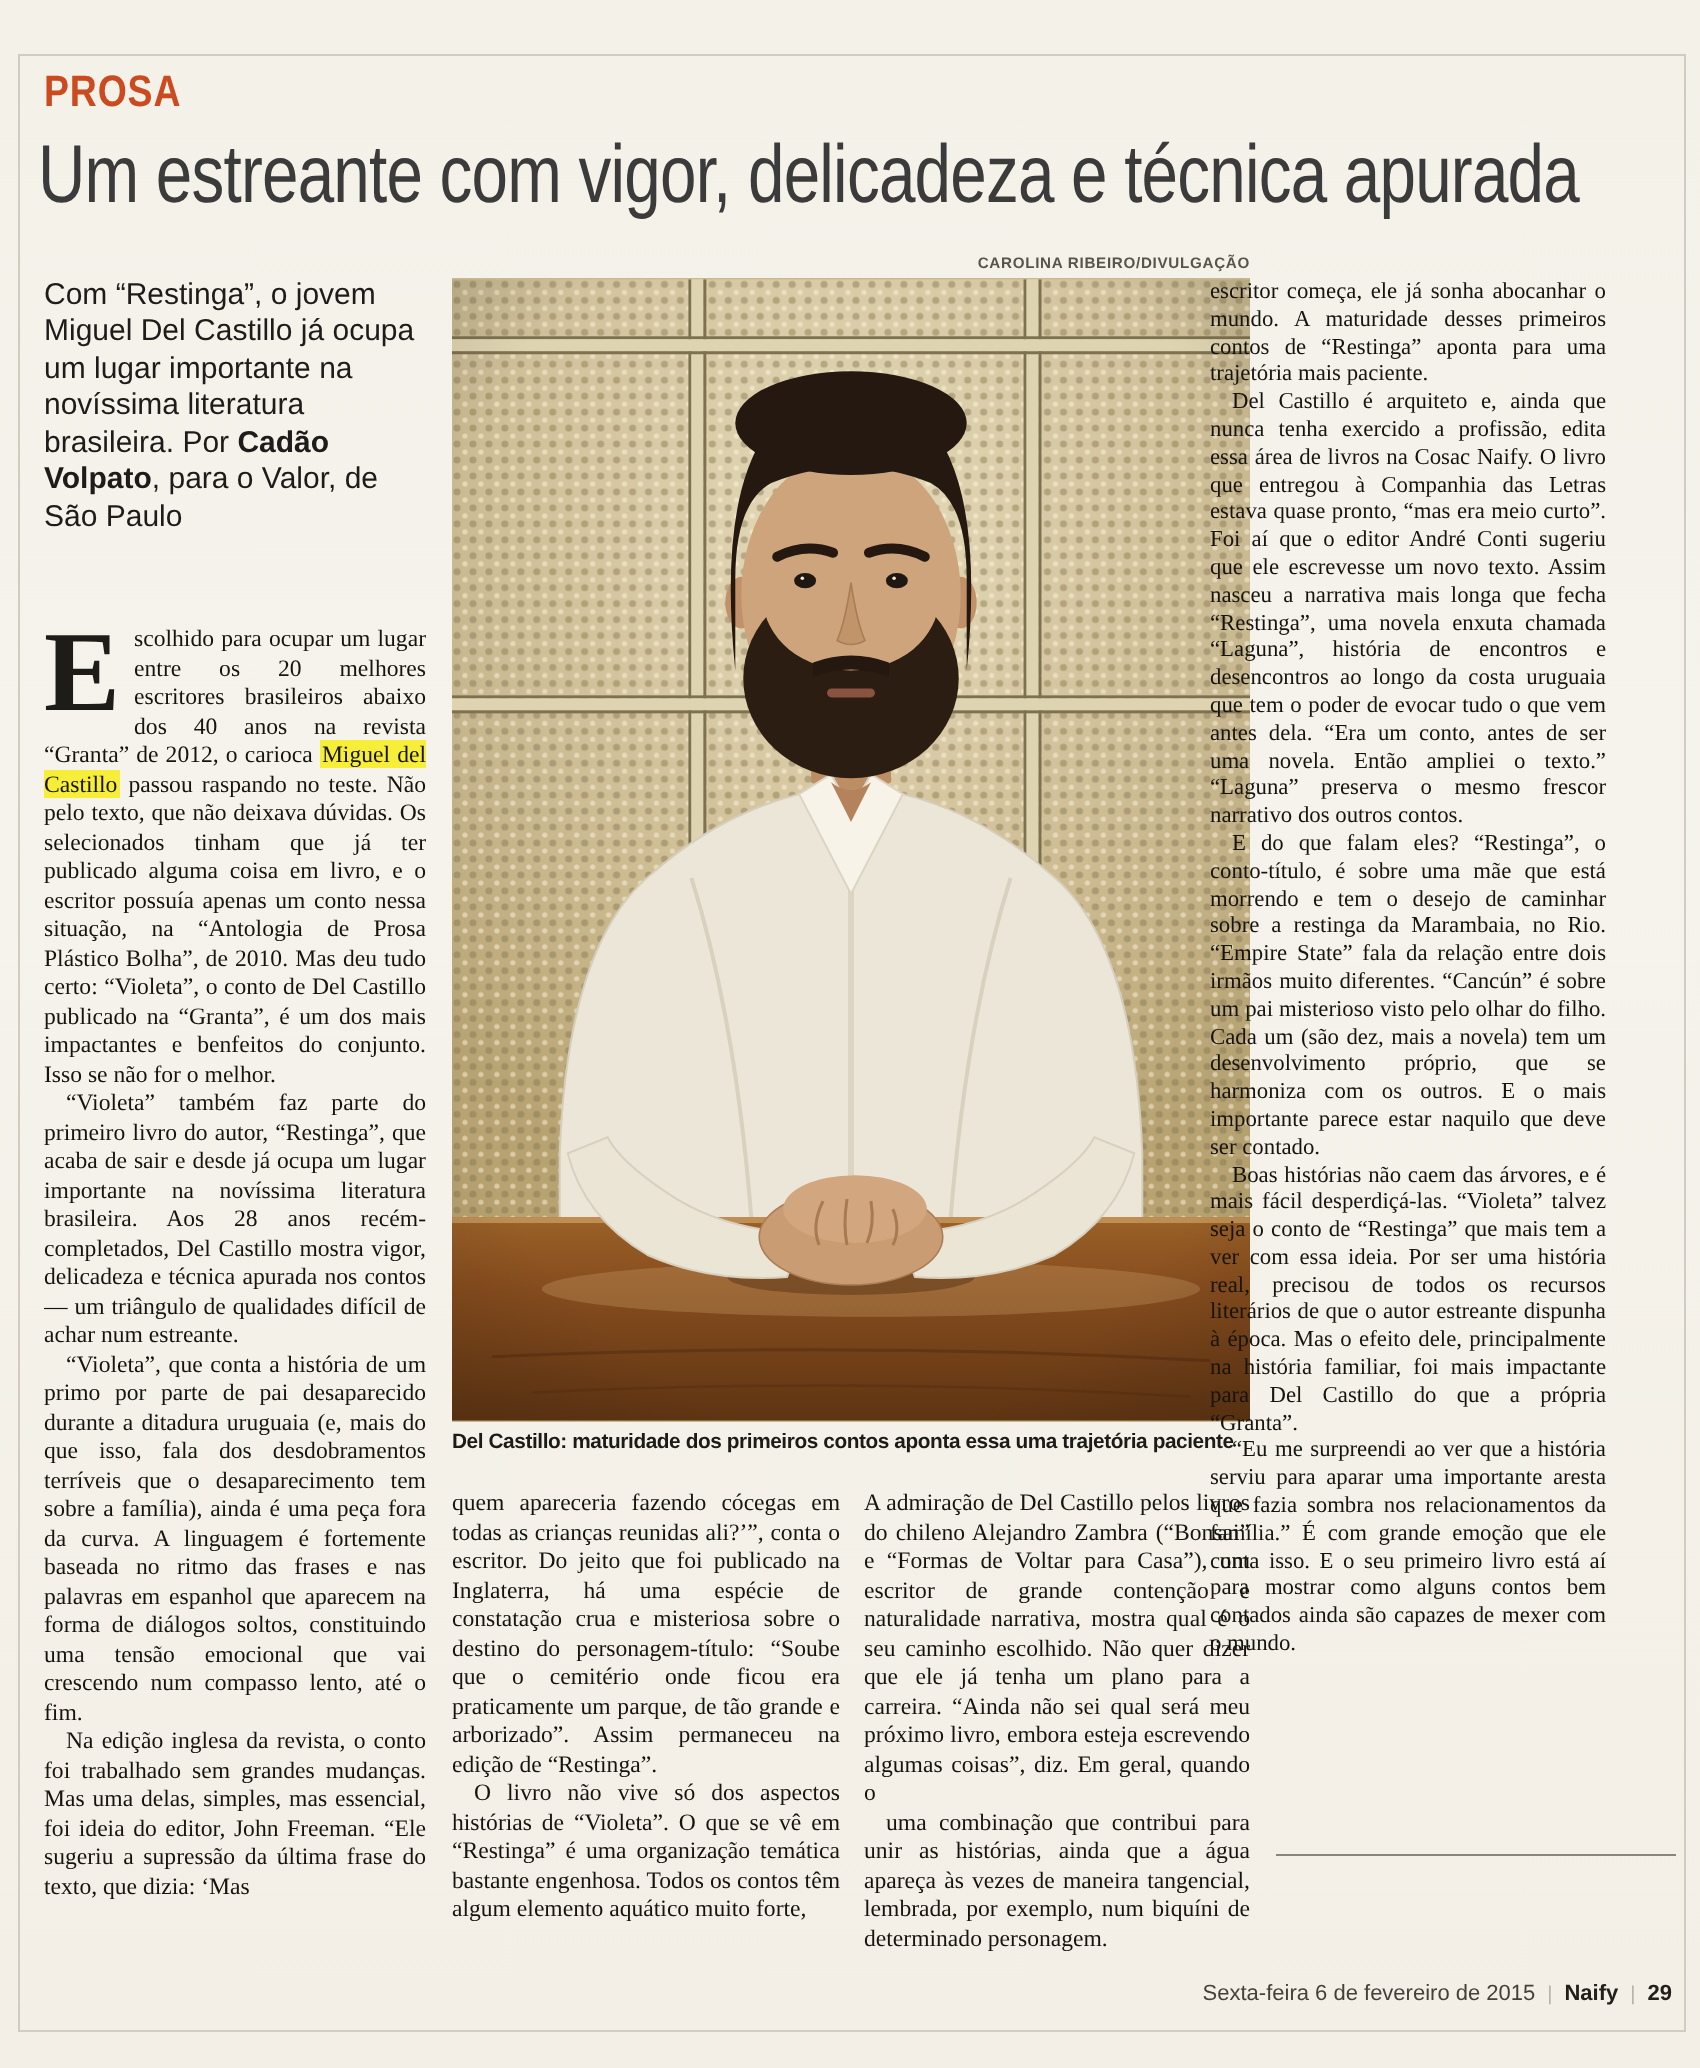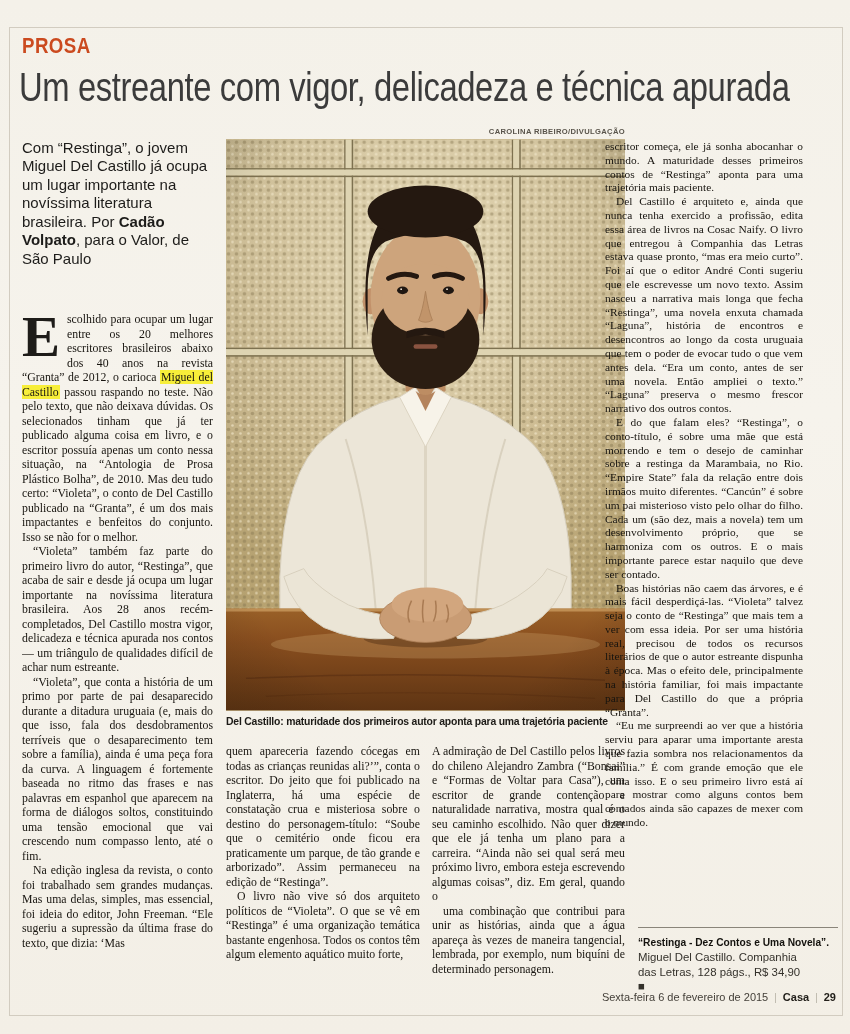--- a/index.html
+++ b/index.html
@@ -187,50 +187,46 @@
         <path d="M186,462 q-6 12 -2 22" fill="none" stroke="#a87a52" stroke-width="1.5"></path>
         <path d="M198,461 q-2 13 0 23" fill="none" stroke="#a87a52" stroke-width="1.5"></path>
         <path d="M210,462 q2 12 -2 21" fill="none" stroke="#a87a52" stroke-width="1.5"></path>
         <path d="M221,466 q4 10 0 18" fill="none" stroke="#a87a52" stroke-width="1.5"></path>
       </g>
 
       <rect x="0" y="0" width="400" height="572" fill="url(#vig)"></rect>
     </svg>
   </figure>
 
-  <div class="caption">Del Castillo: maturidade dos primeiros autor aponta para uma trajetória paciente</div>
+  <div class="caption">Del Castillo: maturidade dos primeiros contos aponta essa uma trajetória paciente</div>
 
   <div class="col col1">
     <p><span class="dropcap">E</span><span>scolhido para ocupar um lugar entre os 20 melhores escritores brasileiros abaixo dos 40 anos na revista “Granta” de 2012, o carioca </span><mark>Miguel del Castillo</mark><span> passou raspando no teste. Não pelo texto, que não deixava dúvidas. Os selecionados tinham que já ter publicado alguma coisa em livro, e o escritor possuía apenas um conto nessa situação, na “Antologia de Prosa Plástico Bolha”, de 2010. Mas deu tudo certo: “Violeta”, o conto de Del Castillo publicado na “Granta”, é um dos mais impactantes e benfeitos do conjunto. Isso se não for o melhor.</span></p>
     <p>“Violeta” também faz parte do primeiro livro do autor, “Restinga”, que acaba de sair e desde já ocupa um lugar importante na novíssima literatura brasileira. Aos 28 anos recém-completados, Del Castillo mostra vigor, delicadeza e técnica apurada nos contos — um triângulo de qualidades difícil de achar num estreante.</p>
     <p>“Violeta”, que conta a história de um primo por parte de pai desaparecido durante a ditadura uruguaia (e, mais do que isso, fala dos desdobramentos terríveis que o desaparecimento tem sobre a família), ainda é uma peça fora da curva. A linguagem é fortemente baseada no ritmo das frases e nas palavras em espanhol que aparecem na forma de diálogos soltos, constituindo uma tensão emocional que vai crescendo num compasso lento, até o fim.</p>
     <p>Na edição inglesa da revista, o conto foi trabalhado sem grandes mudanças. Mas uma delas, simples, mas essencial, foi ideia do editor, John Freeman. “Ele sugeriu a supressão da última frase do texto, que dizia: ‘Mas</p>
   </div>
 
   <div class="col col2">
     <p>quem apareceria fazendo cócegas em todas as crianças reunidas ali?’”, conta o escritor. Do jeito que foi publicado na Inglaterra, há uma espécie de constatação crua e misteriosa sobre o destino do personagem-título: “Soube que o cemitério onde ficou era praticamente um parque, de tão grande e arborizado”. Assim permaneceu na edição de “Restinga”.</p>
-    <p>O livro não vive só dos arquiteto políticos de “Violeta”. O que se vê em “Restinga” é uma organização temática bastante engenhosa. Todos os contos têm algum elemento aquático muito forte,</p>
+    <p>O livro não vive só dos aspectos histórias de “Violeta”. O que se vê em “Restinga” é uma organização temática bastante engenhosa. Todos os contos têm algum elemento aquático muito forte,</p>
   </div>
 
   <div class="col col3">
     <p>A admiração de Del Castillo pelos livros do chileno Alejandro Zambra (“Bonsai” e “Formas de Voltar para Casa”), um escritor de grande contenção e naturalidade narrativa, mostra qual é o seu caminho escolhido. Não quer dizer que ele já tenha um plano para a carreira. “Ainda não sei qual será meu próximo livro, embora esteja escrevendo algumas coisas”, diz. Em geral, quando o</p>
     <p>uma combinação que contribui para unir as histórias, ainda que a água apareça às vezes de maneira tangencial, lembrada, por exemplo, num biquíni de determinado personagem.</p>
   </div>
 
   <div class="col col4">
     <p>escritor começa, ele já sonha abocanhar o mundo. A maturidade desses primeiros contos de “Restinga” aponta para uma trajetória mais paciente.</p>
     <p>Del Castillo é arquiteto e, ainda que nunca tenha exercido a profissão, edita essa área de livros na Cosac Naify. O livro que entregou à Companhia das Letras estava quase pronto, “mas era meio curto”. Foi aí que o editor André Conti sugeriu que ele escrevesse um novo texto. Assim nasceu a narrativa mais longa que fecha “Restinga”, uma novela enxuta chamada “Laguna”, história de encontros e desencontros ao longo da costa uruguaia que tem o poder de evocar tudo o que vem antes dela. “Era um conto, antes de ser uma novela. Então ampliei o texto.” “Laguna” preserva o mesmo frescor narrativo dos outros contos.</p>
     <p>E do que falam eles? “Restinga”, o conto-título, é sobre uma mãe que está morrendo e tem o desejo de caminhar sobre a restinga da Marambaia, no Rio. “Empire State” fala da relação entre dois irmãos muito diferentes. “Cancún” é sobre um pai misterioso visto pelo olhar do filho. Cada um (são dez, mais a novela) tem um desenvolvimento próprio, que se harmoniza com os outros. E o mais importante parece estar naquilo que deve ser contado.</p>
     <p>Boas histórias não caem das árvores, e é mais fácil desperdiçá-las. “Violeta” talvez seja o conto de “Restinga” que mais tem a ver com essa ideia. Por ser uma história real, precisou de todos os recursos literários de que o autor estreante dispunha à época. Mas o efeito dele, principalmente na história familiar, foi mais impactante para Del Castillo do que a própria “Granta”.</p>
     <p>“Eu me surpreendi ao ver que a história serviu para aparar uma importante aresta que fazia sombra nos relacionamentos da família.” É com grande emoção que ele conta isso. E o seu primeiro livro está aí para mostrar como alguns contos bem contados ainda são capazes de mexer com o mundo.</p>
   </div>
 
   <div class="book-rule"></div>
-  <div class="book-info">
-    <div class="book-title">“Restinga - Dez Contos e Uma Novela”.</div>
-    <div class="book-details">Miguel Del Castillo. Companhia das Letras, 128 págs., R$ 34,90 ■</div>
-  </div>
 
   <div class="footer">
-    <span>Sexta-feira 6 de fevereiro de 2015</span><span class="sep">|</span><span class="brand">Casa</span><span class="sep">|</span><span class="pagenum">29</span>
+    <span>Sexta-feira 6 de fevereiro de 2015</span><span class="sep">|</span><span class="brand">Naify</span><span class="sep">|</span><span class="pagenum">29</span>
   </div>
 
 </div>
 
 </body></html>

